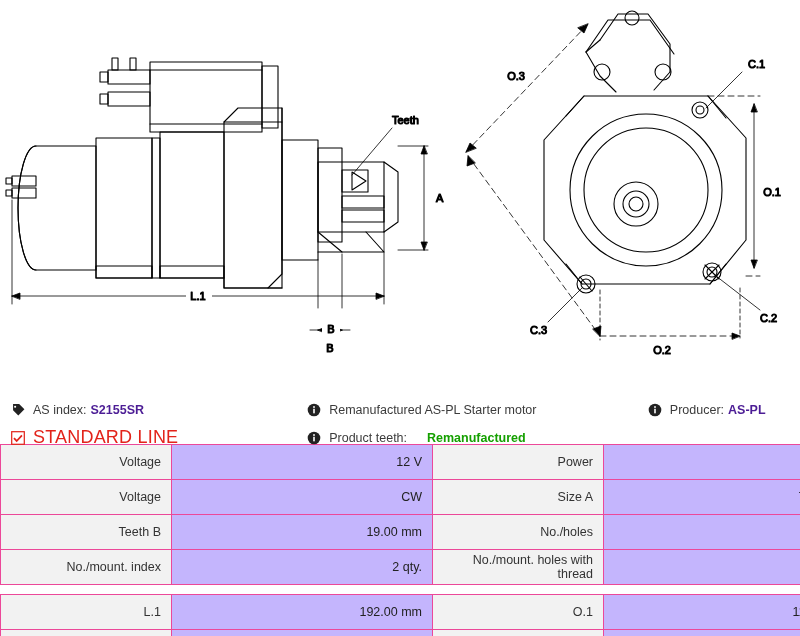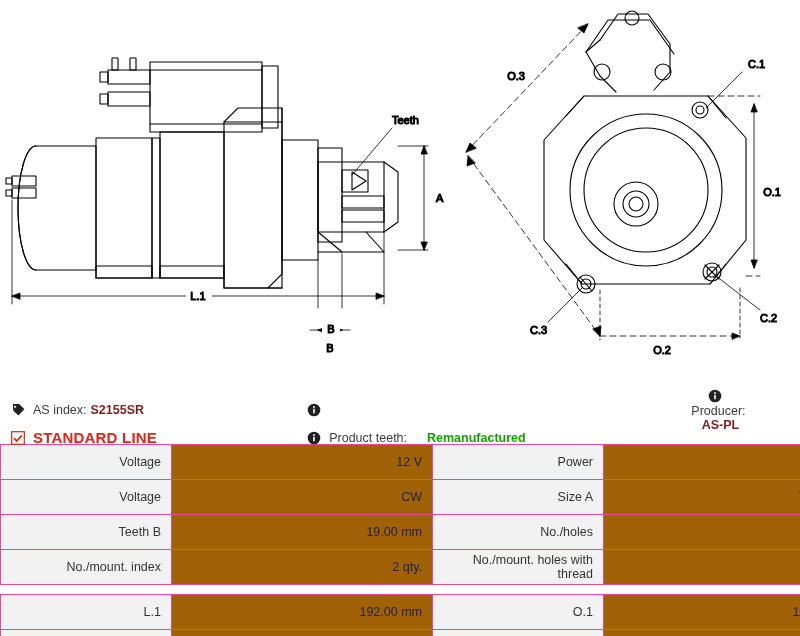--- a/index.html
+++ b/index.html
@@ -44,36 +44,36 @@
     height: 28px;
   }
   .info-col {
     display: flex;
     align-items: center;
     font-size: 12.5px;
     margin-top: 43px;
   }
   .col-a { width: 300px; }
   .col-b { width: 345px; }
-  .col-c { width: 145px; justify-content: flex-start; flex-direction: column; }
+  .col-c { width: 145px; justify-content: flex-start; }
   .info-ico {
     display: inline-flex;
     align-items: center;
     justify-content: center;
     width: 16px;
     height: 16px;
     margin-right: 7px;
     flex: none;
   }
   .lbl-muted { color: #3b3b3b; }
-  .val-strong { font-weight: bold; color: #7f1d1d; margin-left: 4px; }
+  .val-strong { font-weight: bold; color: #4c1d95; margin-left: 4px; }
   .standard-line {
     color: #e2231a;
-    font-weight: bold;
-    font-size: 15px;
+    font-weight: normal;
+    font-size: 18px;
     letter-spacing: 0.2px;
   }
   .green-strong { color: #15a000; font-weight: bold; margin-left: 4px; padding-left: 16px; }
 
   .brand {
     position: absolute;
     right: 12px;
     top: 28px;
     text-align: center;
     width: 120px;
@@ -108,21 +108,21 @@
     vertical-align: middle;
   }
   .specs td.k {
     text-align: right;
     background: #f2f2f2;
     color: #333333;
     width: 150px;
   }
   .specs td.v {
     text-align: right;
-    background: #a16207;
+    background: #c4b5fd;
     color: #222222;
     width: 240px;
   }
   .specs tr.spacer td {
     border: none;
     height: 9px;
     padding: 0;
     background: transparent;
   }
   .dim-text {
@@ -307,20 +307,21 @@
       </div>
 
       <div class="info-col col-b">
         <span class="info-ico">
           <svg width="14" height="14" viewBox="0 0 16 16" aria-hidden="true">
             <circle cx="8" cy="8" r="7.2" fill="#222222"></circle>
             <rect x="7.1" y="6.6" width="1.8" height="5.2" fill="#ffffff"></rect>
             <rect x="7.1" y="3.6" width="1.8" height="2" fill="#ffffff"></rect>
           </svg>
         </span>
+        <span class="lbl-muted">Remanufactured AS-PL Starter motor</span>
       </div>
 
       <div class="info-col col-c">
         <span class="info-ico">
           <svg width="14" height="14" viewBox="0 0 16 16" aria-hidden="true">
             <circle cx="8" cy="8" r="7.2" fill="#222222"></circle>
             <rect x="7.1" y="6.6" width="1.8" height="5.2" fill="#ffffff"></rect>
             <rect x="7.1" y="3.6" width="1.8" height="2" fill="#ffffff"></rect>
           </svg>
         </span>

